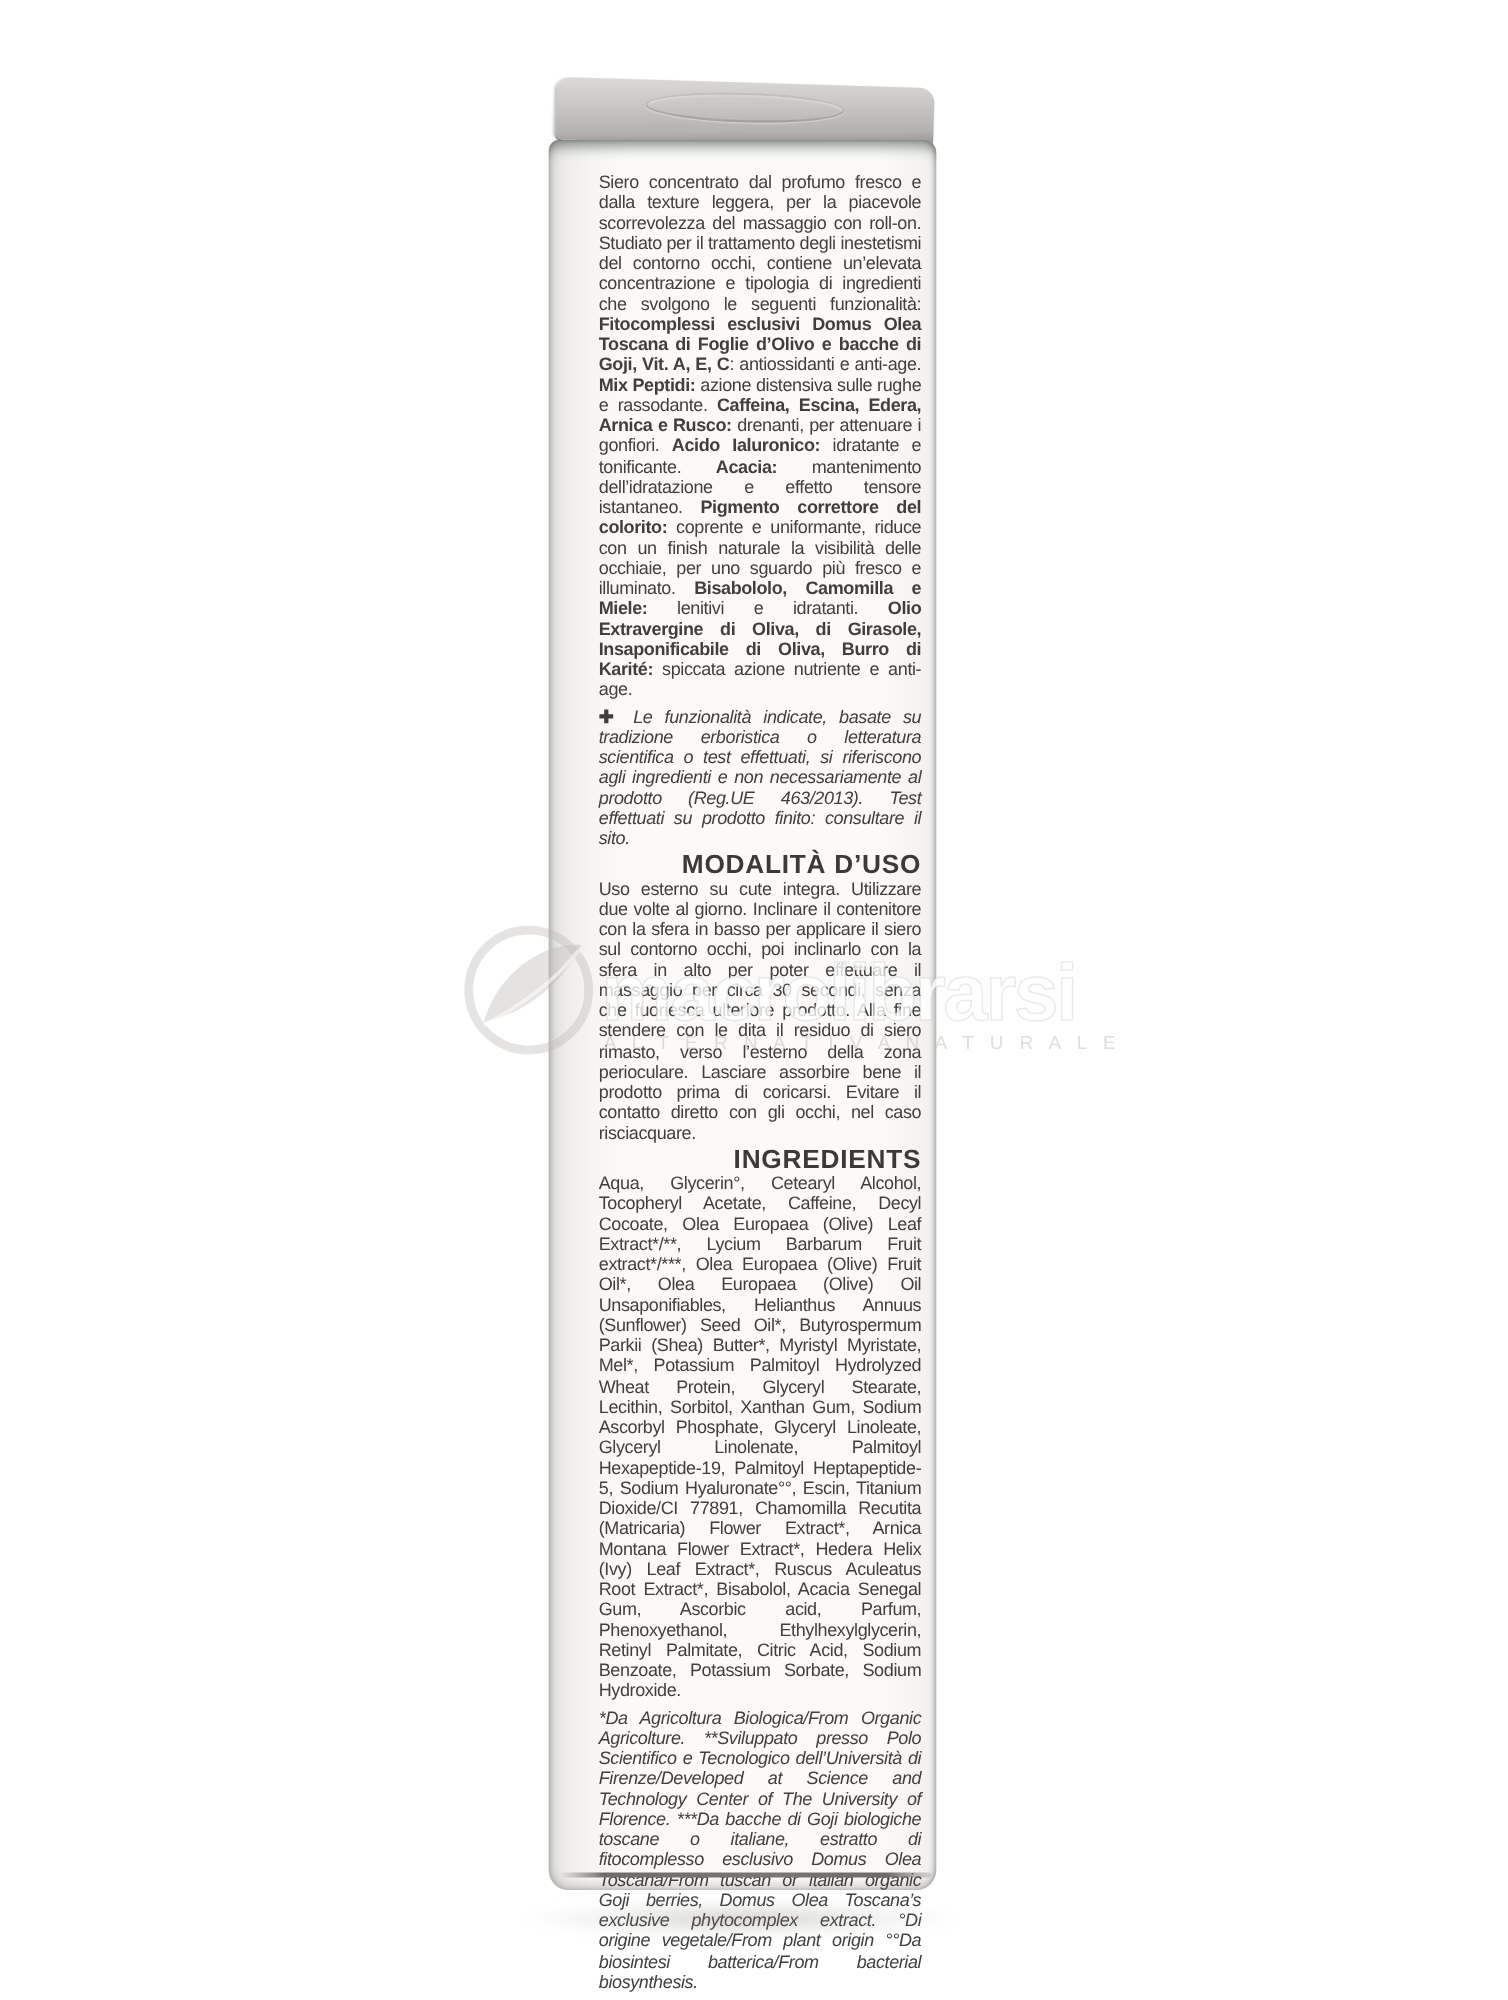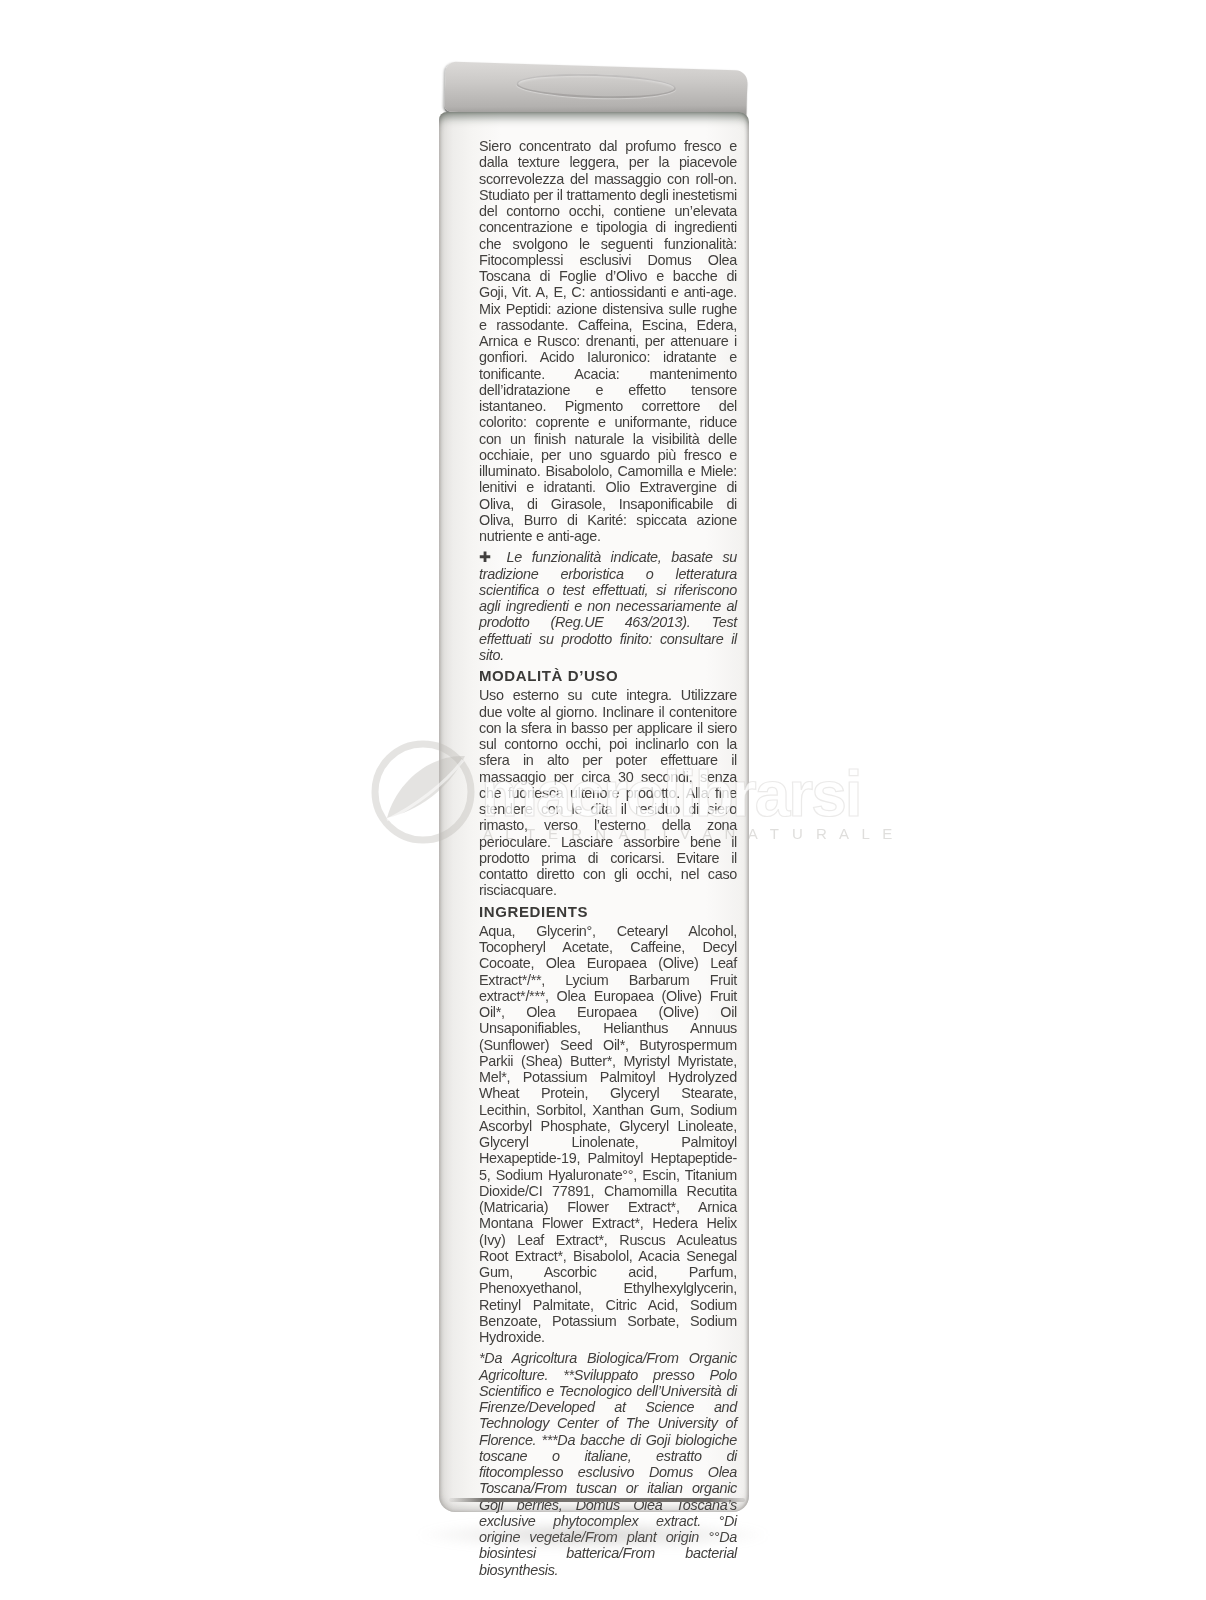--- a/index.html
+++ b/index.html
@@ -42,24 +42,24 @@
     filter:blur(4px);
   }
   
   .text-col{
     position:absolute;top:26px;left:40px;width:258px;
     color:#413f3d;font-size:14.4px;line-height:16.25px;
     letter-spacing:-0.3px;text-align:justify;
     -webkit-hyphens:auto;hyphens:auto;
   }
   .text-col p{margin:0 0 5px;}
-  .b{font-weight:normal;}
+  .b{font-weight:bold;}
   .i{font-style:italic;}
   .heading{
-    font-weight:bold;text-align:left;font-size:15px;letter-spacing:0.6px;
+    font-weight:bold;text-align:right;font-size:21px;letter-spacing:0.6px;
     color:#3b3a38;margin:3px 0 3px;
   }
   .footnotes{font-style:italic;}
   
   .watermark{position:absolute;left:295px;top:736px;width:630px;height:108px;z-index:9;pointer-events:none;}
 </style>
 </head>
 <body>
 
 <div class="box">

